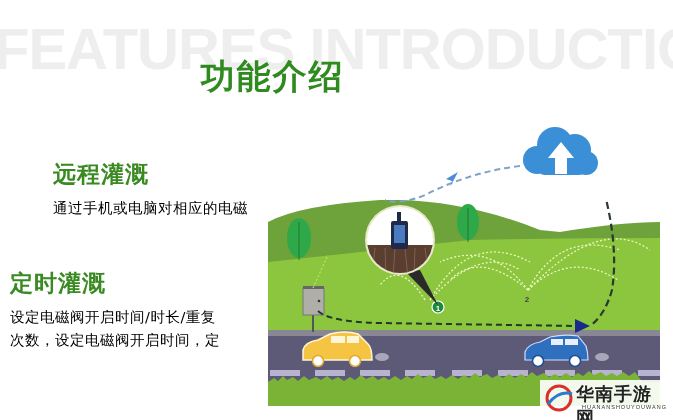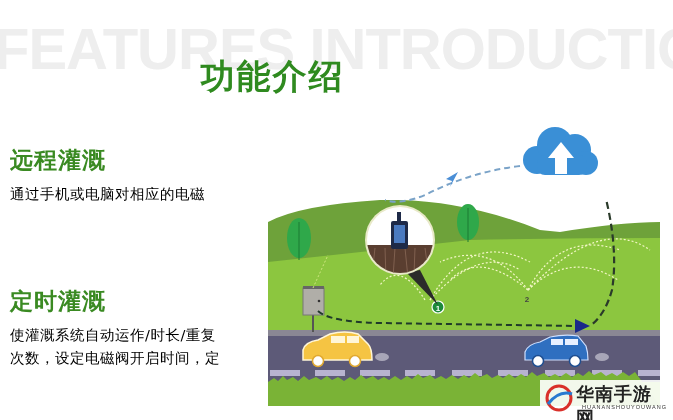--- a/index.html
+++ b/index.html
@@ -11,22 +11,22 @@
     font-size:58px; letter-spacing:-1px; color:#eeeeee; white-space:nowrap;
     line-height:1;
   }
   .main-title {
     position:absolute; left:0; width:545px; top:54px; text-align:center;
     font-size:34px; font-weight:bold; color:#2f8a1f; letter-spacing:2px;
   }
   .feature { position:absolute; left:10px; width:250px; }
   .feature h2 { font-size:23px; font-weight:bold; color:#3a8a22; letter-spacing:1px; line-height:1.2; }
   .feature p { font-size:14.5px; color:#000000; line-height:23px; margin-top:8px; letter-spacing:0.5px; }
-  #f1 { top:147px; }
-  #f2 { top:288px; }
+  #f1 { top:161px;margin-left:43px; }
+  #f2 { top:270px; }
   svg.scene { position:absolute; left:0; top:0; }
   .watermark {
     position:absolute; left:540px; top:380px; width:124px; height:36px;
     background:rgba(255,255,255,0.9);
   }
   .wm-text { position:absolute; left:36px; top:2px; font-size:18px; font-weight:bold; color:#222; letter-spacing:1px; }
   .wm-sub { position:absolute; left:42px; top:24px; font-size:5.5px; color:#333; letter-spacing:1px; font-family:"Liberation Sans", sans-serif; }
   .wm-logo { position:absolute; left:4px; top:4px; width:30px; height:28px; }
 </style>
 </head>
@@ -38,21 +38,21 @@
 <div class="feature" id="f1">
   <h2>远程灌溉</h2>
   <p>
     <span>通过手机或电脑对相应的电磁</span><br>
   </p>
 </div>
 
 <div class="feature" id="f2">
   <h2>定时灌溉</h2>
   <p>
-    <span>使灌溉系统自动运作/时长/重复</span><br>
+    <span>设定电磁阀开启时间/时长/重复</span><br>
     <span>次数，设定电磁阀开启时间，定</span><br>
   </p>
 </div>
 
 <svg class="scene" width="673" height="420" viewBox="0 0 673 420">
   <defs>
     <clipPath id="panel">
         <rect x="268" y="200" width="392" height="206"></rect>
       </clipPath>
     <clipPath id="lens">

